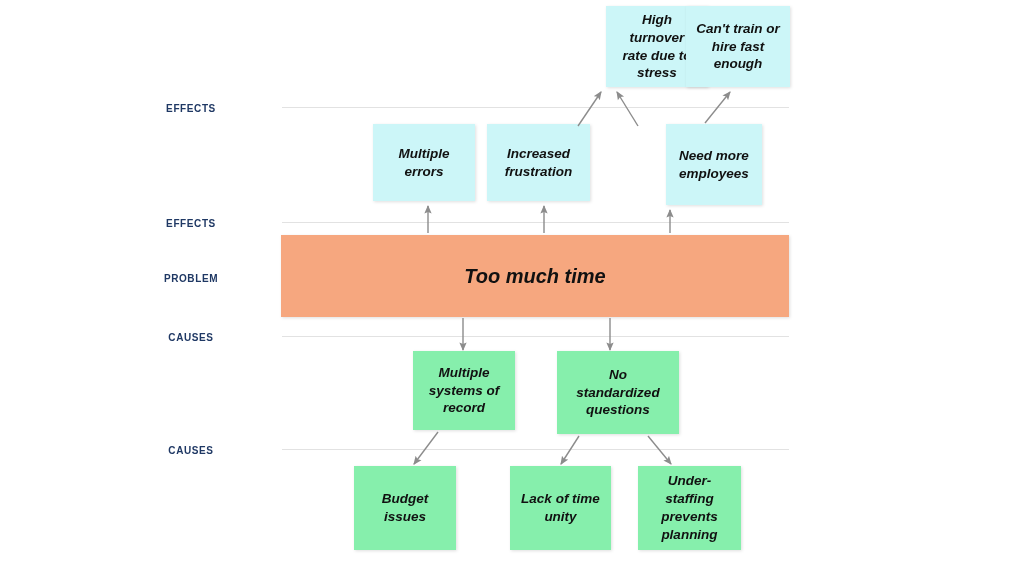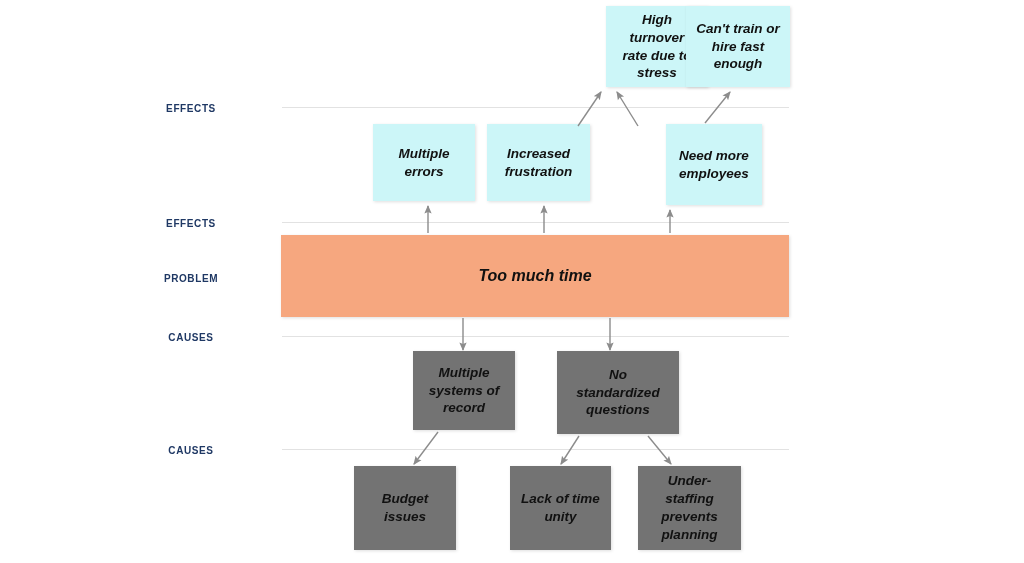--- a/index.html
+++ b/index.html
@@ -54,24 +54,24 @@
     line-height: 1.32;
     color: #111111;
     padding: 4px 8px;
     box-shadow: 1px 1px 3px rgba(0,0,0,0.13);
   }
   .node-effect {
     background: #ccf6f8;
   }
   .node-problem {
     background: #f6a77f;
-    font-size: 16px;
+    font-size: 20px;
   }
   .node-cause {
-    background: #737373;
+    background: #86efac;
   }
   .node .node-text {
     display: block;
     white-space: pre-line;
   }
   svg.arrows {
     position: absolute;
     left: 0; top: 0;
     width: 1024px;
     height: 563px;

